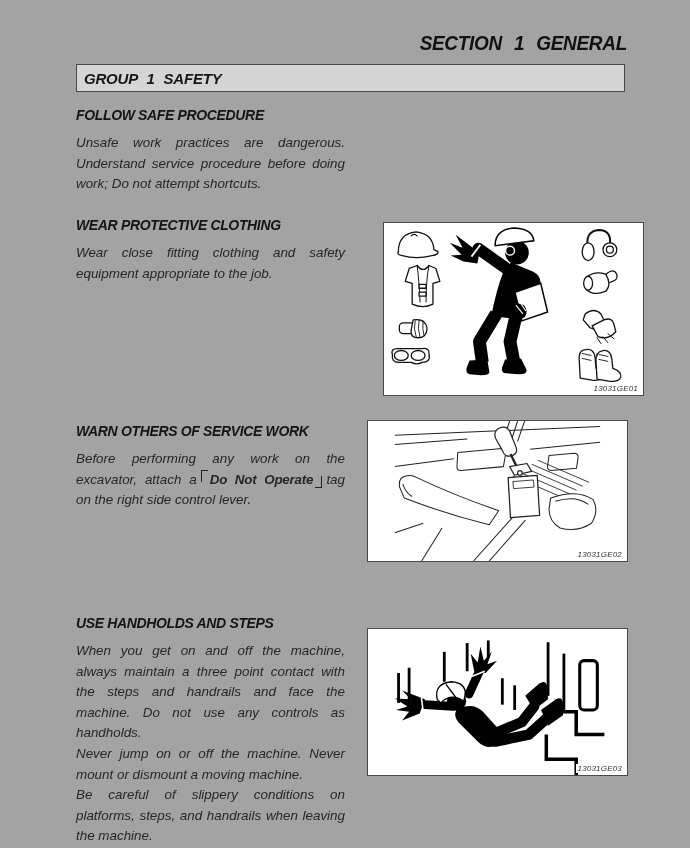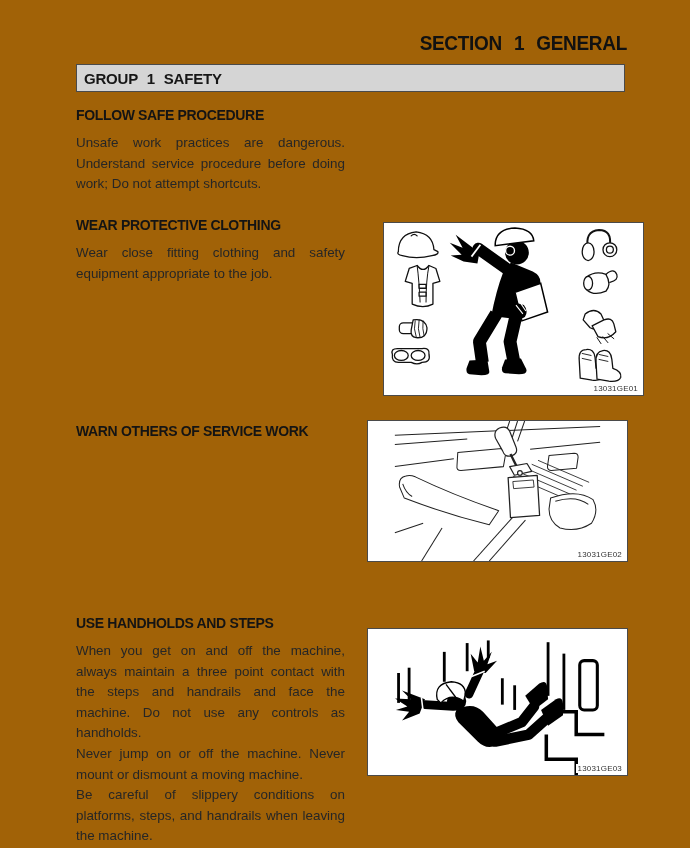--- a/index.html
+++ b/index.html
@@ -1,18 +1,18 @@
 <!DOCTYPE html>
 <html><head>
 <meta charset="utf-8">
 <style>
   html,body{margin:0;padding:0;background:#ffffff;}
   #page{
-    position:relative;width:690px;height:848px;background:#a16207;overflow:hidden;
-    font-family:"Liberation Sans","DejaVu Sans",sans-serif;color:#1e1e1e;
+    position:relative;width:690px;height:848px;background:#a3a3a3;overflow:hidden;
+    font-family:"Liberation Sans","DejaVu Sans",sans-serif;color:#1e1e1e;font-style:italic;
   }
   .section-title{
     position:absolute;top:33px;right:63px;
     font-size:19px;font-weight:bold;letter-spacing:-0.3px;word-spacing:7px;color:#111;
     transform:scaleY(1.05);
   }
   .group-bar{
     position:absolute;left:76px;top:64px;width:549px;height:28px;
     background:#d5d5d5;border:1.6px solid #4a4a4a;box-sizing:border-box;
     display:flex;align-items:center;padding-left:7px;
@@ -130,20 +130,21 @@
         <path d="M133,94 L127,120 L131,141" stroke="#000" stroke-width="13" fill="none" stroke-linejoin="round"></path>
         <path d="M86,139 L104,138 L106,150 Q107,154 98,154 L86,153 Q82,152 83,147 Z" fill="#000"></path>
         <path d="M122,138 L138,137 L143,147 Q146,153 136,153 L122,152 Q118,151 119,146 Z" fill="#000"></path>
       </g>
     </svg>
     <span class="fig-code">13031GE01</span>
   </div>
 
   <div class="tblock" style="top:423px">
     <h3>WARN OTHERS OF SERVICE WORK</h3>
+    <p><span>Before performing any work on the excavator, attach a</span><span class="jp-br jp-open" aria-label="「"></span><b>Do Not Operate</b><span class="jp-br jp-close" aria-label="」"></span><span>tag on the right side control lever.</span></p>
   </div>
 
   <div class="figure" id="fig2">
     <svg viewBox="0 0 261 178">
       <g fill="none" stroke="#222" stroke-width="1.3" stroke-linejoin="round">
         <g>
           <path d="M0,18 L261,7"></path>
           <path d="M0,30 L92,23"></path>
           <path d="M146,0 L136,30 M156,0 L147,28 M165,0 L156,26"></path>
           <path d="M172,36 L261,27"></path>

